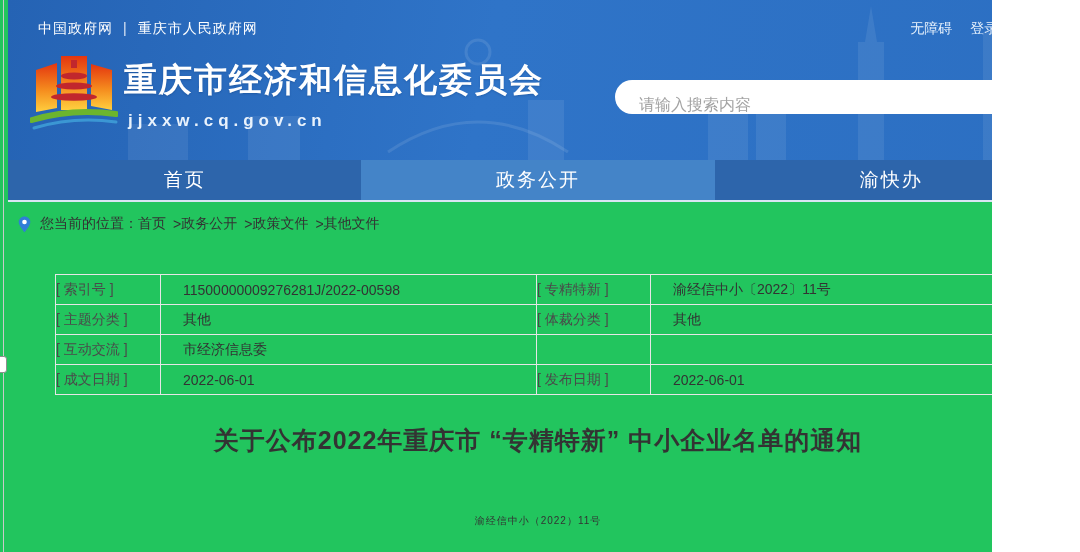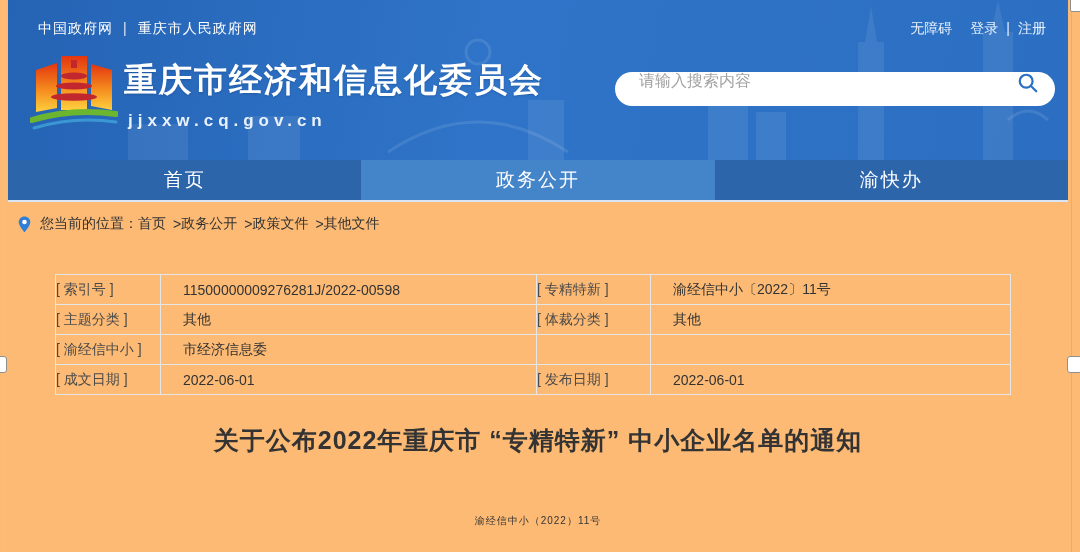--- a/index.html
+++ b/index.html
@@ -1,18 +1,18 @@
 <!DOCTYPE html>
 <html><head>
 <meta charset="utf-8">
 <style>
   * { margin:0; padding:0; box-sizing:border-box; }
   html,body { width:1080px; height:552px; overflow:hidden; background:#fff;
               font-family:"Liberation Sans","DejaVu Sans",sans-serif; }
-  #page { position:relative; width:1080px; height:552px; background:#fdba74; overflow:hidden; }
+  #page { position:relative; width:992px; height:552px; background:#22c55e; overflow:hidden; }
 
   
   .banner { position:absolute; left:8px; top:0; width:1060px; height:160px;
             background:linear-gradient(100deg,#2563b4 0%,#2f74c8 45%,#2c6fc2 100%);
             overflow:hidden; }
   .banner-deco { position:absolute; left:0; top:0; width:1060px; height:160px; pointer-events:none; }
 
   .top-left { position:absolute; left:30px; top:20px; color:#fff; font-size:14px; letter-spacing:1px; }
   .top-left span { cursor:pointer; }
   .top-left .sep { margin:0 10px; opacity:.85; cursor:default; }
@@ -20,22 +20,22 @@
   .top-right span { cursor:pointer; }
   .top-right .sep { margin:0 8px; cursor:default; }
   .top-right .gap { margin-left:18px; }
 
   .logo { position:absolute; left:22px; top:50px; width:88px; height:92px; cursor:pointer; }
   .site-name { position:absolute; left:116px; top:58px; font-size:33px; font-weight:bold;
                color:#fff; letter-spacing:2px; text-shadow:0 1px 2px rgba(0,40,90,.25); cursor:pointer; }
   .site-domain { position:absolute; left:120px; top:103px; font-size:17px; font-weight:bold;
                  color:#e9f2fc; letter-spacing:5px;margin-top:8px; }
 
-  .search-box { position:absolute; left:607px; top:72px; width:440px; height:34px;
-                background:#fff; border-radius:17px; display:flex; align-items:flex-start; }
+  .search-box { position:absolute; left:607px; top:80px; width:440px; height:34px;
+                background:#fff; border-radius:17px; display:flex; align-items:flex-end; }
   .search-input { flex:1; border:none; outline:none; background:transparent;
                   padding-left:24px; font-size:16px; color:#333;
                   font-family:"Liberation Sans","DejaVu Sans",sans-serif; }
   .search-input::placeholder { color:#a3a3a3; }
   .search-icon { width:22px; height:22px; margin-right:16px; cursor:pointer; flex:0 0 auto; }
 
   
   .nav { position:absolute; left:8px; top:160px; width:1060px; height:40px;
          background:#2d65ab; display:flex; }
   .nav-underline { position:absolute; left:8px; top:200px; width:1060px; height:2px; background:#d9e5f3; }
@@ -177,21 +177,21 @@
       <td class="lbl">[ 专精特新 ]</td>
       <td class="val">渝经信中小〔2022〕11号</td>
     </tr>
     <tr>
       <td class="lbl">[ 主题分类 ]</td>
       <td class="val">其他</td>
       <td class="lbl">[ 体裁分类 ]</td>
       <td class="val">其他</td>
     </tr>
     <tr>
-      <td class="lbl">[ 渝经信中小 ]</td>
+      <td class="lbl">[ 互动交流 ]</td>
       <td class="val">市经济信息委</td>
       <td class="lbl"></td>
       <td class="val"></td>
     </tr>
     <tr>
       <td class="lbl">[ 成文日期 ]</td>
       <td class="val">2022-06-01</td>
       <td class="lbl">[ 发布日期 ]</td>
       <td class="val">2022-06-01</td>
     </tr>

